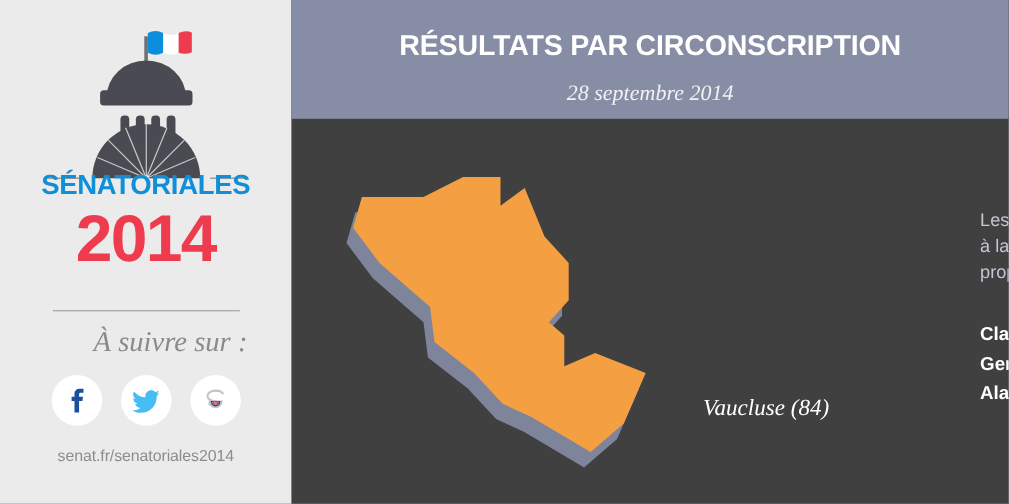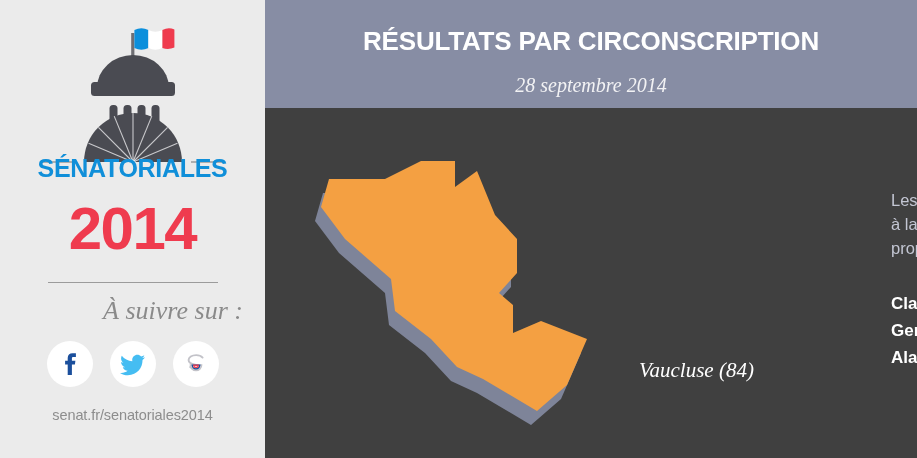--- a/index.html
+++ b/index.html
@@ -21,28 +21,28 @@
   .brand-block{position:absolute;left:0;top:156px;width:265px;text-align:center;}
   .brand-sen{
     font-family:"Liberation Sans", sans-serif;
     font-weight:bold;font-size:25px;letter-spacing:-0.3px;
     color:#108fd9;line-height:1;
     margin:0;
   }
   .brand-year{
     font-family:"Liberation Sans", sans-serif;
     font-weight:bold;font-size:60px;letter-spacing:-1.5px;
-    color:#ef3b4e;line-height:1.05;margin:16px;
+    color:#ef3b4e;line-height:1.05;margin:4px;
   }
   .divider{
     position:absolute;left:48px;top:282px;width:170px;height:1px;
     background:#9b9b9b;
   }
   .follow-label{
-    position:absolute;left:18px;top:296px;width:310px;text-align:center;
+    position:absolute;left:0;top:296px;width:310px;text-align:center;
     font-family:"Liberation Serif", serif;
     font-style:italic;font-size:26px;color:#8a8a8a;
   }
   .social-row{
     position:absolute;left:0;top:341px;width:265px;
     display:flex;justify-content:center;gap:17px;
   }
   .social-btn{
     width:46px;height:46px;border-radius:50%;background:#fff;
     display:flex;align-items:center;justify-content:center;

